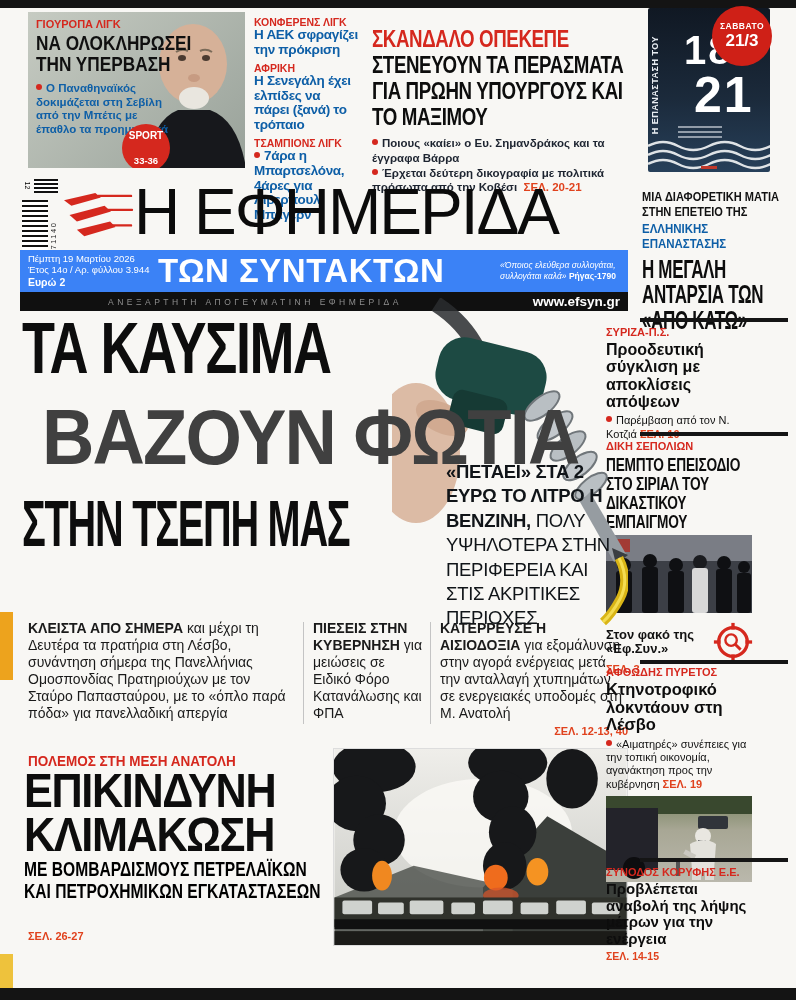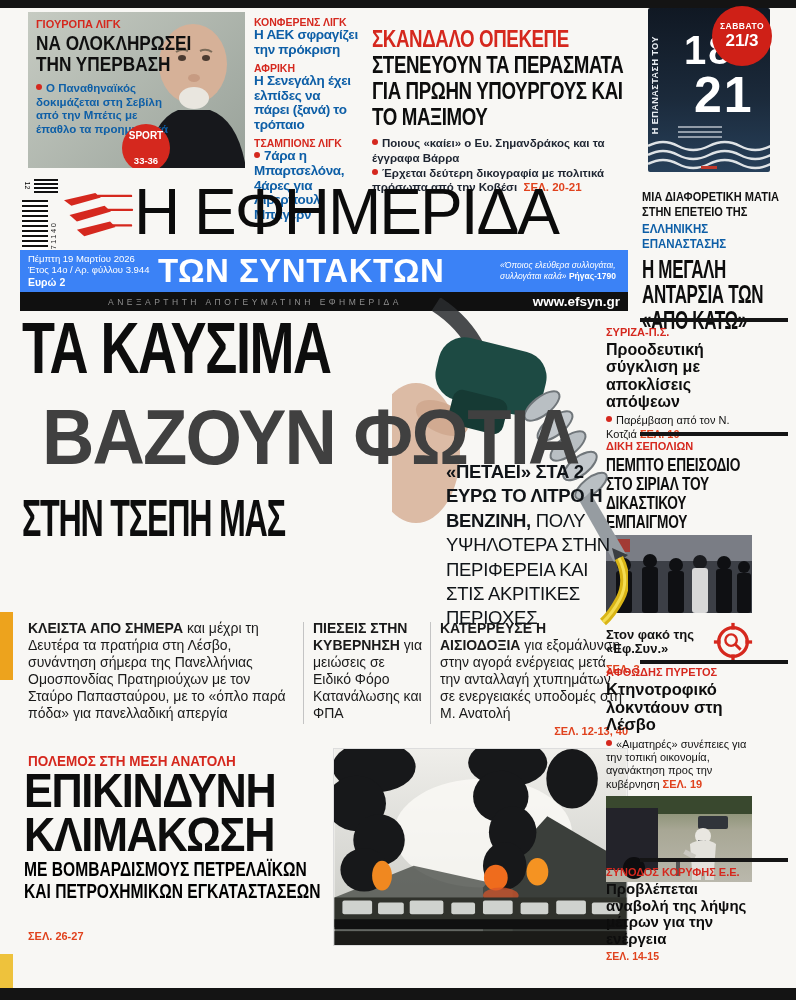--- a/index.html
+++ b/index.html
@@ -73,21 +73,21 @@
   #mast-black .tag{margin-left:88px;font-size:8.5px;letter-spacing:3.5px}
   #mast-black .site{margin-left:auto;margin-right:8px;color:#fff;font-weight:bold;font-size:13.5px}
 
   
   #nozzle{left:392px;top:298px;width:236px;height:328px;z-index:1}
   .leadline{z-index:2;font-weight:bold;line-height:.95;letter-spacing:-2px}
   #lead-h1{left:22px;top:314px;font-size:72px;color:#0d0d0d}
   #lead-h1 .sx{transform:scaleX(.75)}
   #lead-h2{left:42px;top:400px;font-size:78px;color:#404040}
   #lead-h2 .sx{transform:scaleX(.93)}
-  #lead-h3{left:22px;top:494px;font-size:52px;color:#0d0d0d}
+  #lead-h3{left:22px;top:494px;font-size:64px;color:#0d0d0d}
   #lead-h3 .sx{transform:scaleX(.62)}
   #lead-deck{left:446px;top:460px;width:184px;z-index:2;font-size:18.5px;line-height:1.32;color:#101418;letter-spacing:-.3px}
   #lead-deck .b{font-weight:bold}
   .leadcol{position:absolute;top:620px;font-size:14px;line-height:1.22;color:#1a1a1a}
   .leadcol .li{font-weight:bold}
   #lcol1{left:28px;width:270px}
   #lcol2{left:313px;width:110px}
   #lcol3{left:440px;width:188px}
   #lcol3 .pageref{display:block;text-align:right;font-size:11px;margin-top:3px}
   .vdiv{position:absolute;top:622px;width:1px;height:102px;background:#c4c4c4}

